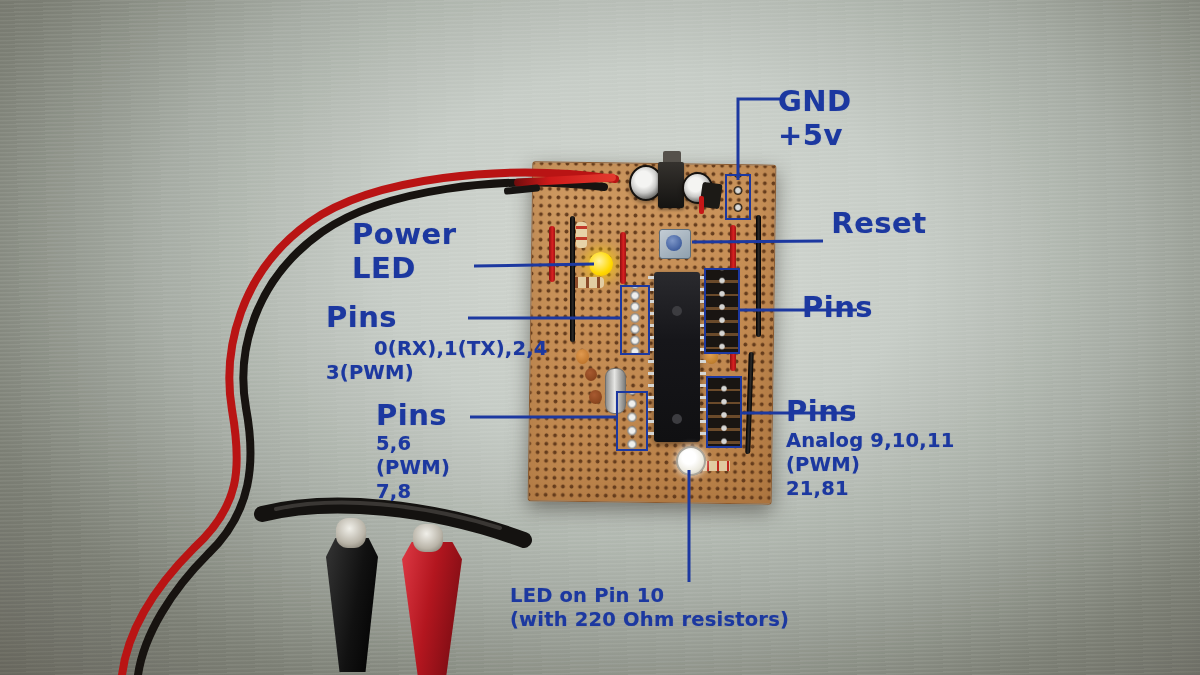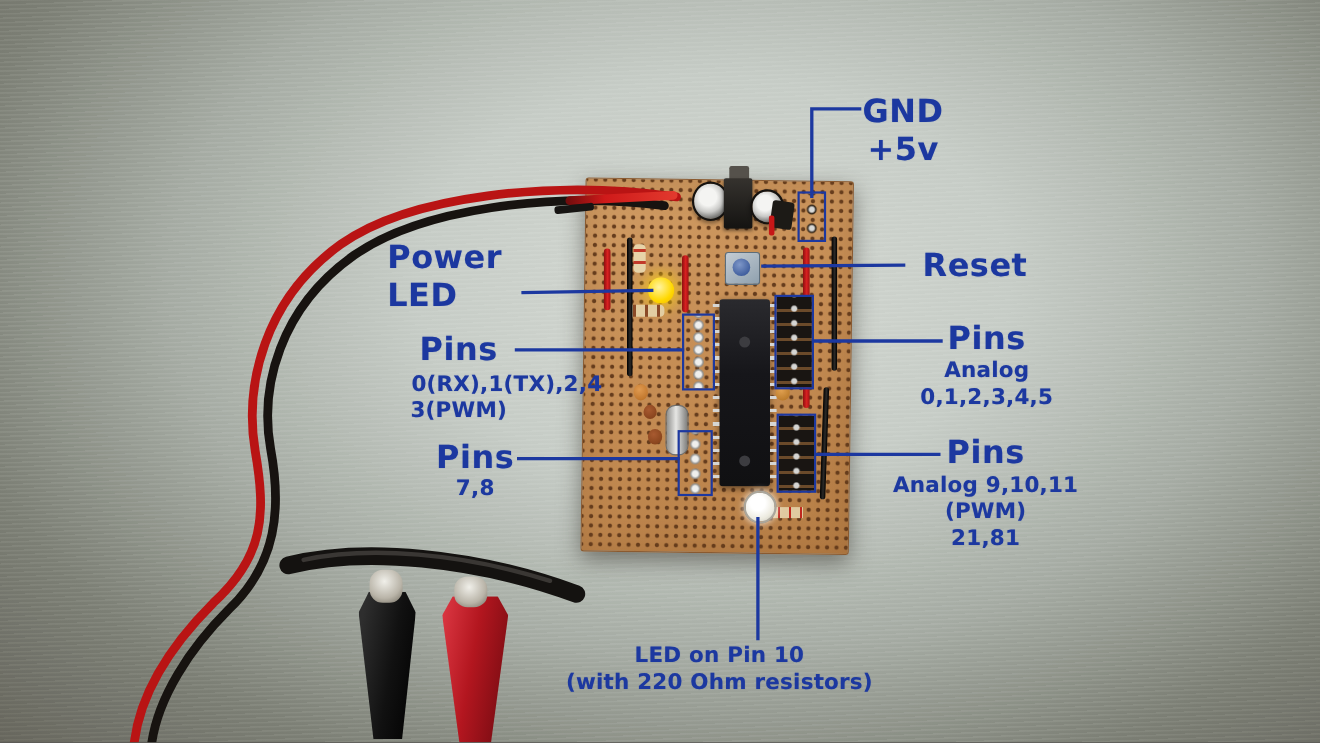--- a/index.html
+++ b/index.html
@@ -106,21 +106,21 @@
     clip-path:polygon(18% 0,82% 0,100% 14%,76% 100%,26% 100%,0 14%);
     background:linear-gradient(100deg,#2e2e2e 10%,#111 55%,#000 100%);}
   #clip-red{left:402px;top:542px;width:60px;height:133px;
     clip-path:polygon(16% 0,84% 0,100% 13%,74% 100%,26% 100%,0 13%);
     background:linear-gradient(100deg,#d93540 5%,#b3161f 45%,#6e0a10 100%);}
   .ferrule{border-radius:40%;z-index:3;
     background:radial-gradient(circle at 45% 35%,#f0efe9,#b9b4a8 60%,#6f6a5e);}
   #ferrule-black{left:336px;top:518px;width:30px;height:30px;}
   #ferrule-red{left:413px;top:524px;width:30px;height:28px;}
   
-  .lbl{position:absolute;z-index:6;color:#1c38a0;text-align:center;
+  .lbl{position:absolute;z-index:6;color:#1c38a0;text-align:left;
     text-shadow:0 0 1px rgba(28,56,160,0.35);}
   .big{font-size:29px;font-weight:700;line-height:34px;letter-spacing:0.5px;}
   .sm{font-size:19.5px;font-weight:700;line-height:24px;letter-spacing:0.2px;}
   svg{position:absolute;left:0;top:0;z-index:5;}
   #wires-svg{z-index:2;}
   .pinbox{position:absolute;z-index:4;}
 </style>
 </head>
 <body>
 
@@ -192,35 +192,35 @@
   <div class="lbl big" style="left:778px;top:84px;width:86px;">
     <div>GND</div>
     <div>+5v</div>
   </div>
 
   <div class="lbl big" style="left:352px;top:217px;width:122px;text-align:left;">
     <div>Power</div>
     <div>LED</div>
   </div>
 
-  <div class="lbl big" style="left:824px;top:224px;width:110px;text-align:right;">Reset</div>
+  <div class="lbl big" style="left:824px;top:206px;width:110px;text-align:center;">Reset</div>
 
   <div class="lbl" style="left:326px;top:300px;width:182px;">
     <div class="big">Pins</div>
     <div class="sm" style="margin-top:3px;margin-left:48px;">0(RX),1(TX),2,4</div>
     <div class="sm">3(PWM)</div>
   </div>
 
   <div class="lbl" style="left:802px;top:290px;width:190px;">
     <div class="big">Pins</div>
-    <div class="sm" style="margin-top:1px;">Analog 0,1,2,3,4,5</div>
   </div>
 
   <div class="lbl" style="left:376px;top:398px;width:112px;">
     <div class="big">Pins</div>
+    <div class="sm" style="margin-top:0px;">5,6 (PWM)</div>
     <div class="sm">7,8</div>
   </div>
 
   <div class="lbl" style="left:786px;top:394px;width:220px;">
     <div class="big">Pins</div>
     <div class="sm" style="margin-top:1px;">Analog 9,10,11 (PWM)</div>
     <div class="sm">21,81</div>
   </div>
 
   <div class="lbl sm" style="left:510px;top:584px;width:288px;">

